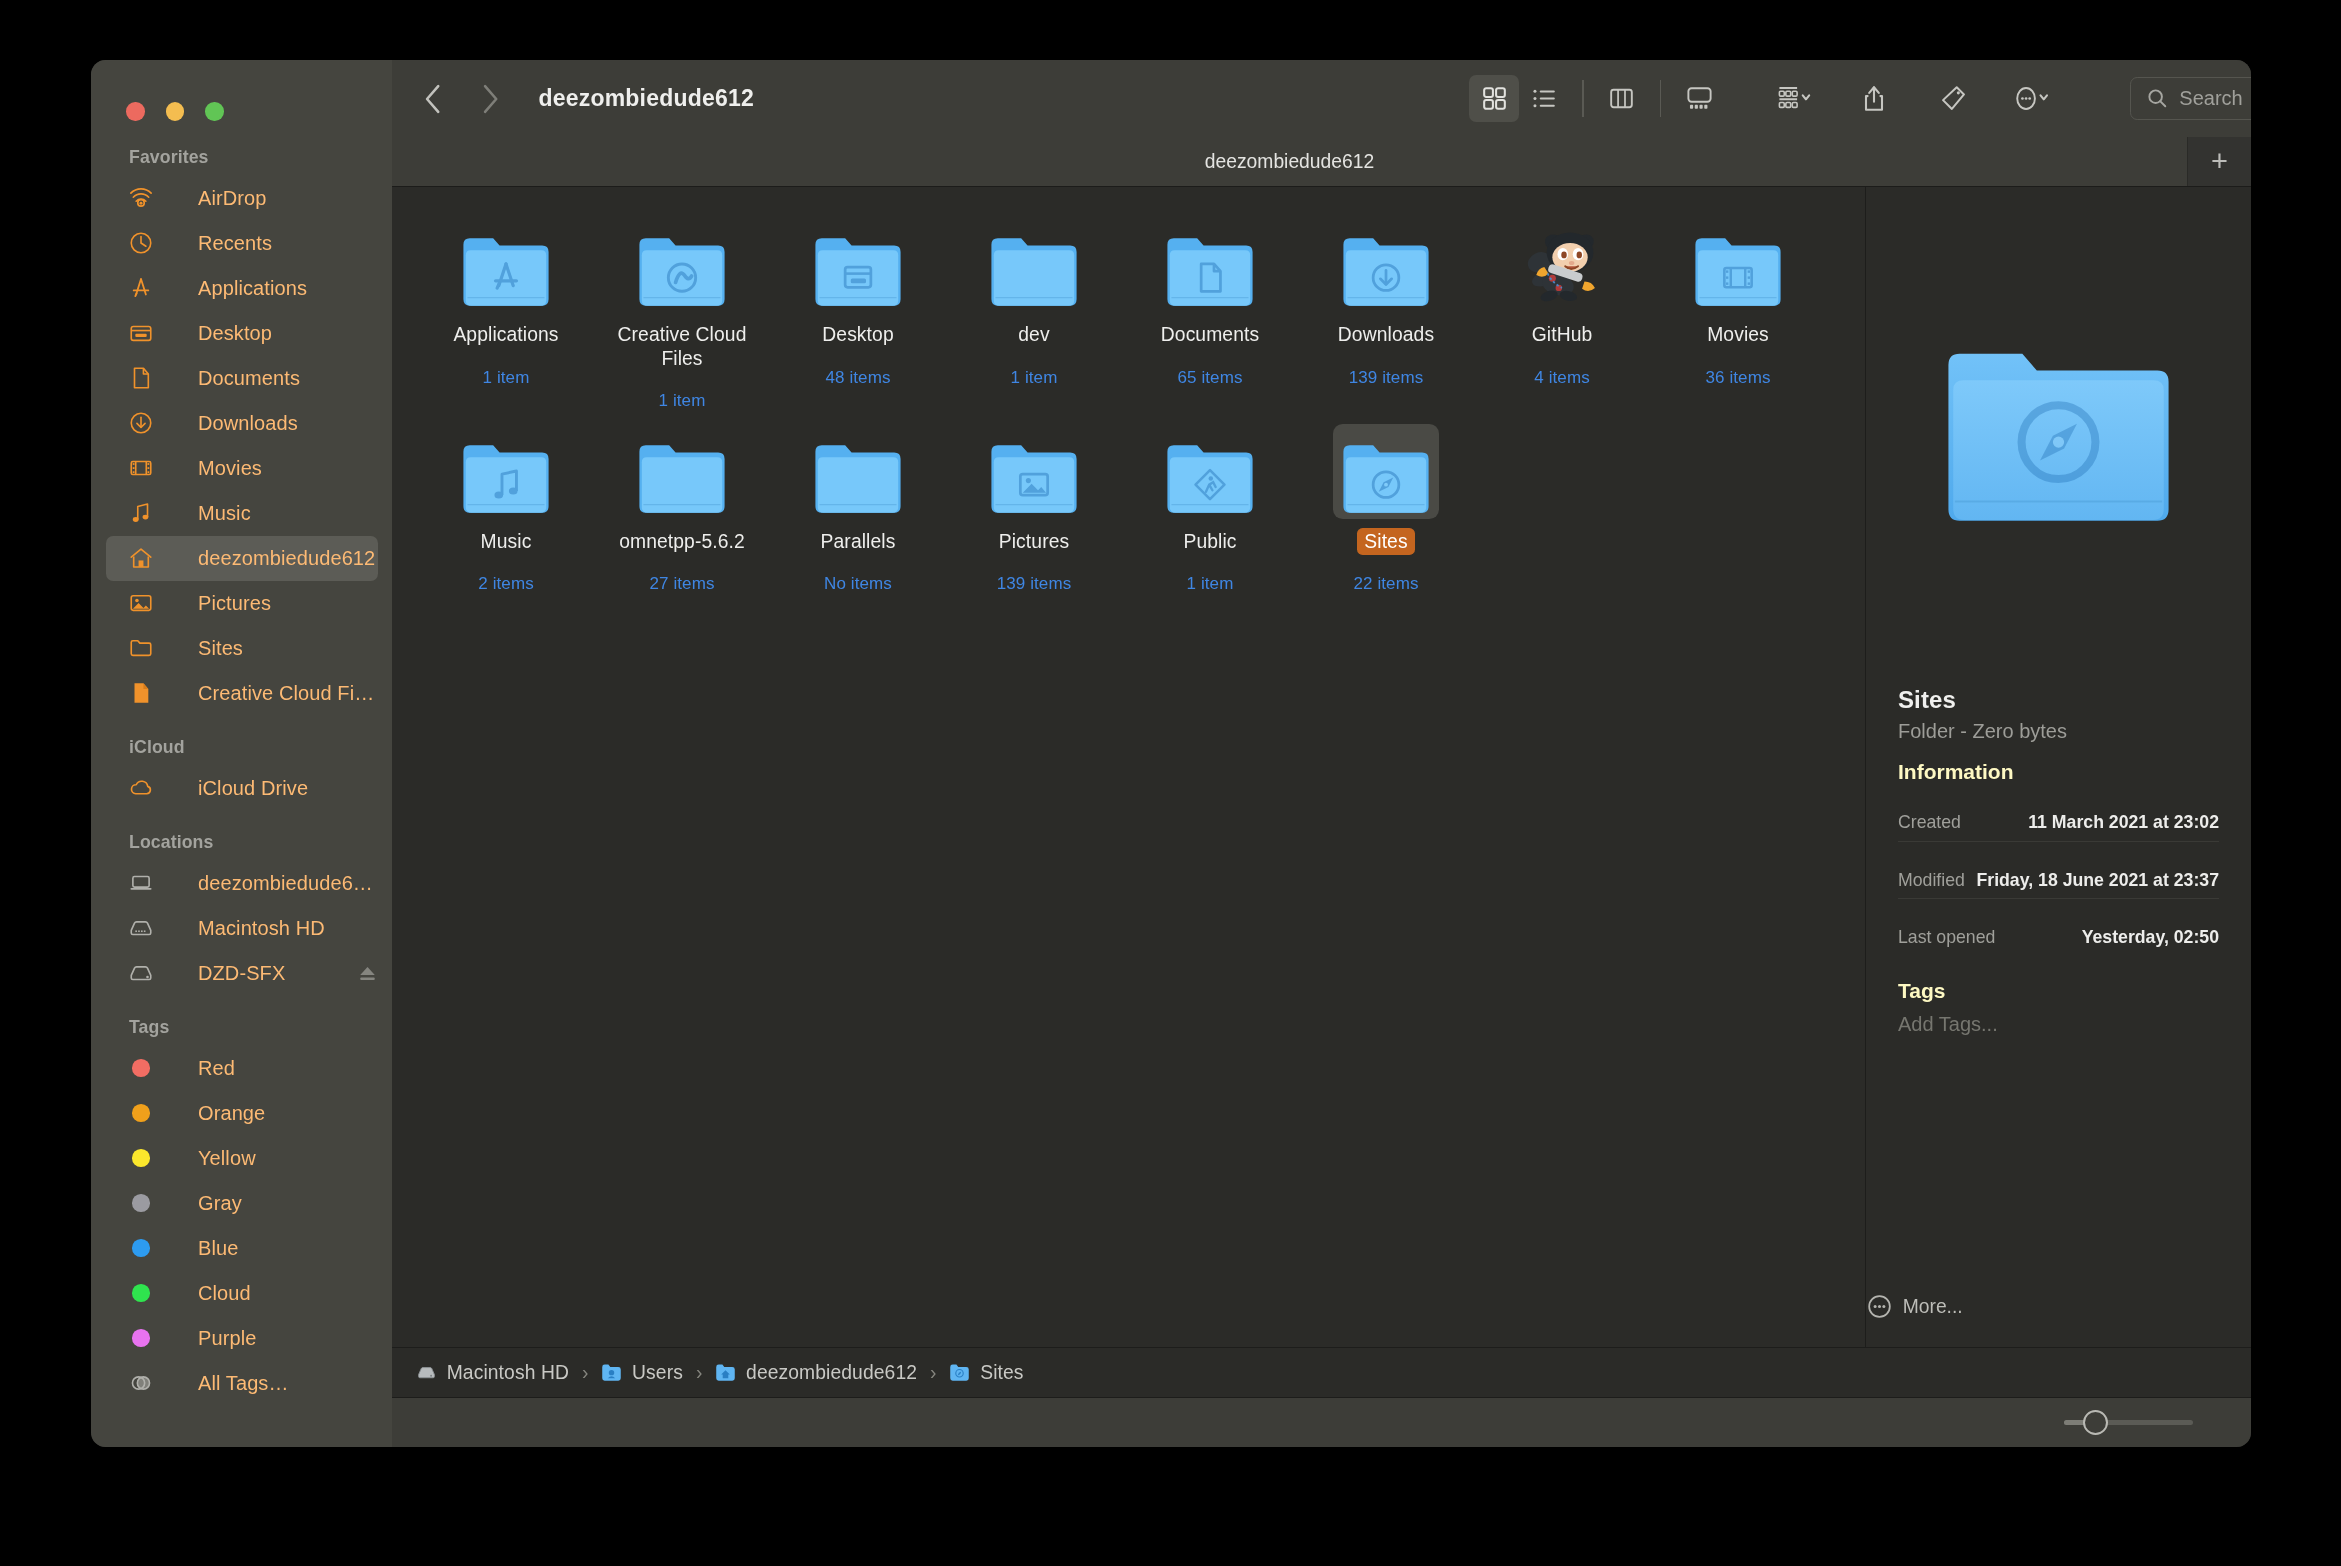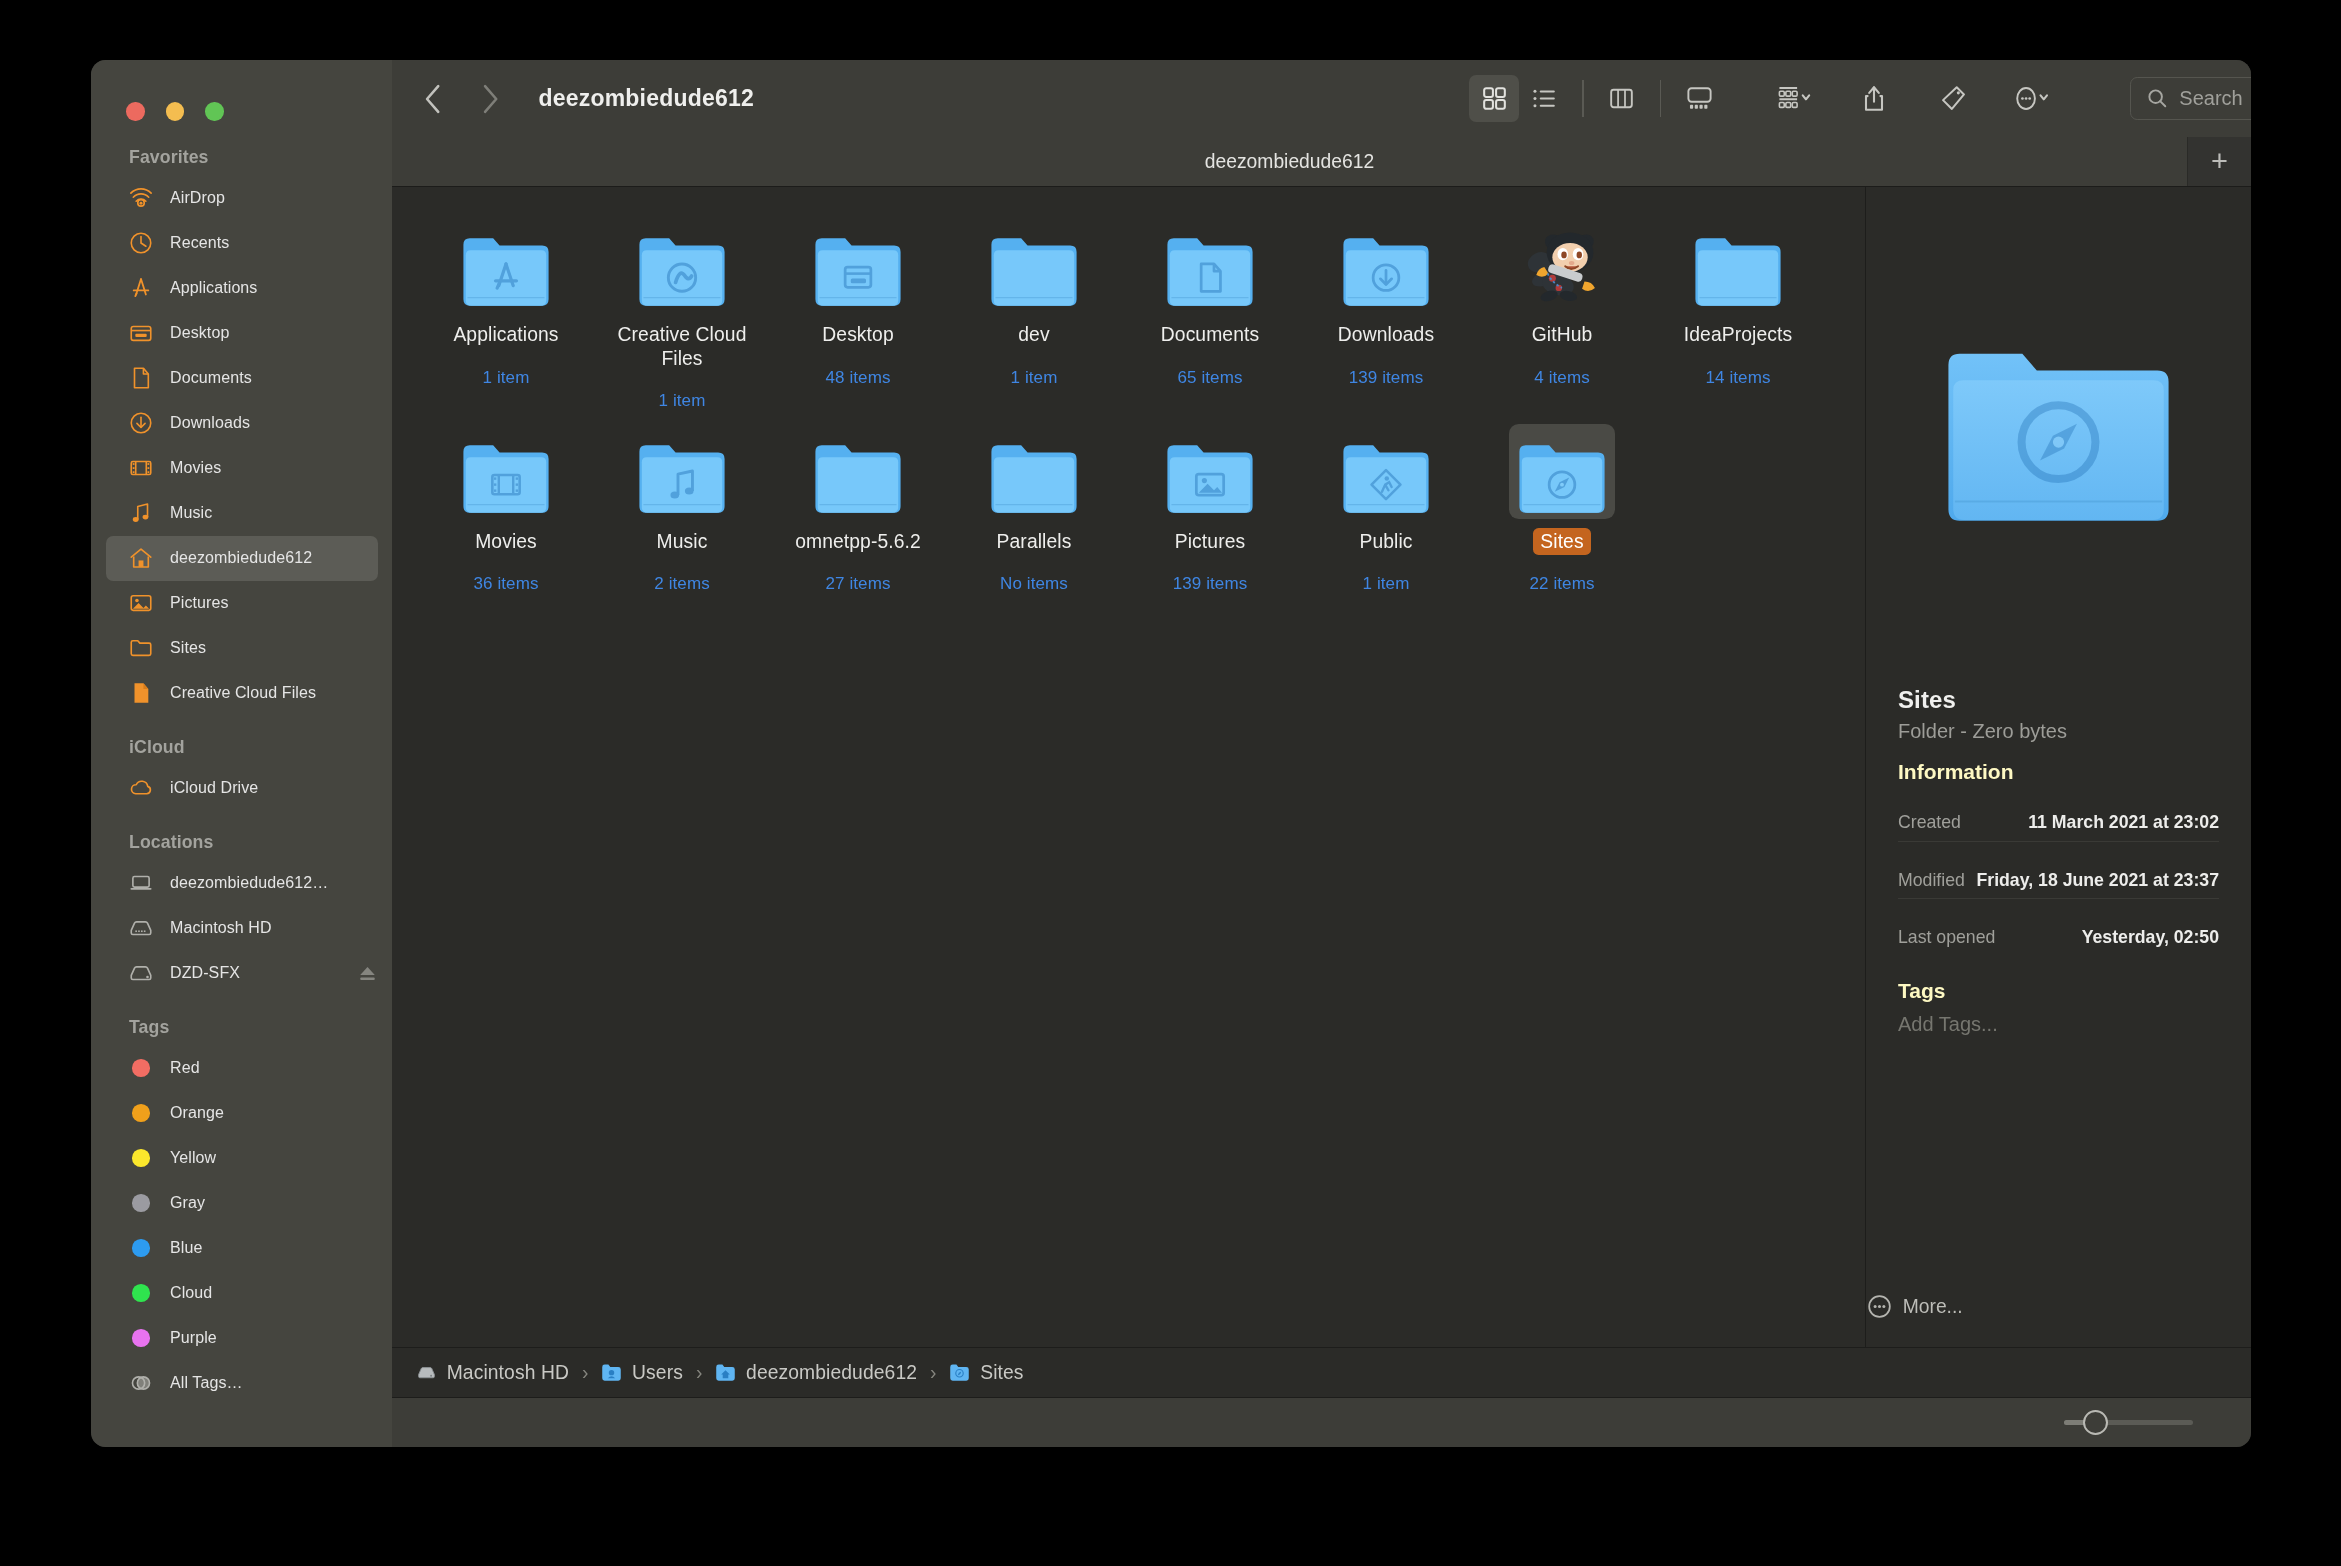--- a/index.html
+++ b/index.html
@@ -57,26 +57,27 @@
     gap: 16px;
     position: relative;
   }
   .sb-item.selected { background: #5c5c56; }
   .sb-icon {
     width: 26px; height: 26px;
     display: flex; align-items: center; justify-content: center;
     flex: 0 0 26px;
   }
   .sb-label {
-    font-size: 16px;
-    color: #e5e5e5;
+    font-size: 20px;
+    color: #fdba74;
     white-space: nowrap;
     overflow: hidden;
     text-overflow: ellipsis;
     letter-spacing: 0.1px;
+    margin-left: 28px;
   }
   .sb-eject { margin-left: auto; width: 21px; height: 21px; opacity: .6; }
   .tag-dot { width: 17.7px; height: 17.7px; border-radius: 50%; display:block; }
   .gap-sm { height: 11.3px; }
 
   
   #right-pane {
     flex: 1 1 auto;
     display: flex;
     flex-direction: column;
@@ -802,38 +803,20 @@
                   <ellipse cx="64" cy="88" rx="11" ry="6" fill="#23282c" transform="rotate(12 64 88)"></ellipse>
                 </svg>
               </div>
               <div class="file-name">GitHub</div>
               <div class="file-count">4 items</div>
             </div>
             <div class="file-cell">
               <div class="icon-holder">
                 <svg width="90" height="74" viewBox="0 0 112 92">
                   <defs>
-                    <linearGradient id="fb7" x1="0" y1="0" x2="0" y2="1">
-                      <stop offset="0" stop-color="#6fc0f7"></stop>
-                      <stop offset="1" stop-color="#4ea9ec"></stop>
-                    </linearGradient>
-                  </defs>
-                  <path d="M3 12 Q3 4 11 4 L40 4 L48 13 L101 13 Q109 13 109 21 L109 80 Q109 88 101 88 L11 88 Q3 88 3 80 Z" fill="#55b0f0"></path>
-                  <path d="M6 25 Q6 19 12 19 L100 19 Q106 19 106 25 L106 81 Q106 88 99 88 L13 88 Q6 88 6 81 Z" fill="#77c8fa"></path>
-                  <g opacity="0.42" transform="translate(56 53)"></g>
-                  <path d="M8 78 L104 78" stroke="#4e9fd8" stroke-width="1.6" opacity="0.45"></path>
-                </svg>
-              </div>
-              <div class="file-name">IdeaProjects</div>
-              <div class="file-count">14 items</div>
-            </div>
-            <div class="file-cell">
-              <div class="icon-holder">
-                <svg width="90" height="74" viewBox="0 0 112 92">
-                  <defs>
                     <linearGradient id="fb8" x1="0" y1="0" x2="0" y2="1">
                       <stop offset="0" stop-color="#6fc0f7"></stop>
                       <stop offset="1" stop-color="#4ea9ec"></stop>
                     </linearGradient>
                   </defs>
                   <path d="M3 12 Q3 4 11 4 L40 4 L48 13 L101 13 Q109 13 109 21 L109 80 Q109 88 101 88 L11 88 Q3 88 3 80 Z" fill="#55b0f0"></path>
                   <path d="M6 25 Q6 19 12 19 L100 19 Q106 19 106 25 L106 81 Q106 88 99 88 L13 88 Q6 88 6 81 Z" fill="#77c8fa"></path>
                   <g opacity="0.42" transform="translate(56 53)">
                     <rect x="-17" y="-12" width="34" height="24" rx="2.5" stroke="#1d6cb3" stroke-width="3.2" fill="none"></rect>
                     <line x1="-9" y1="-12" x2="-9" y2="12" stroke="#1d6cb3" stroke-width="3"></line>

